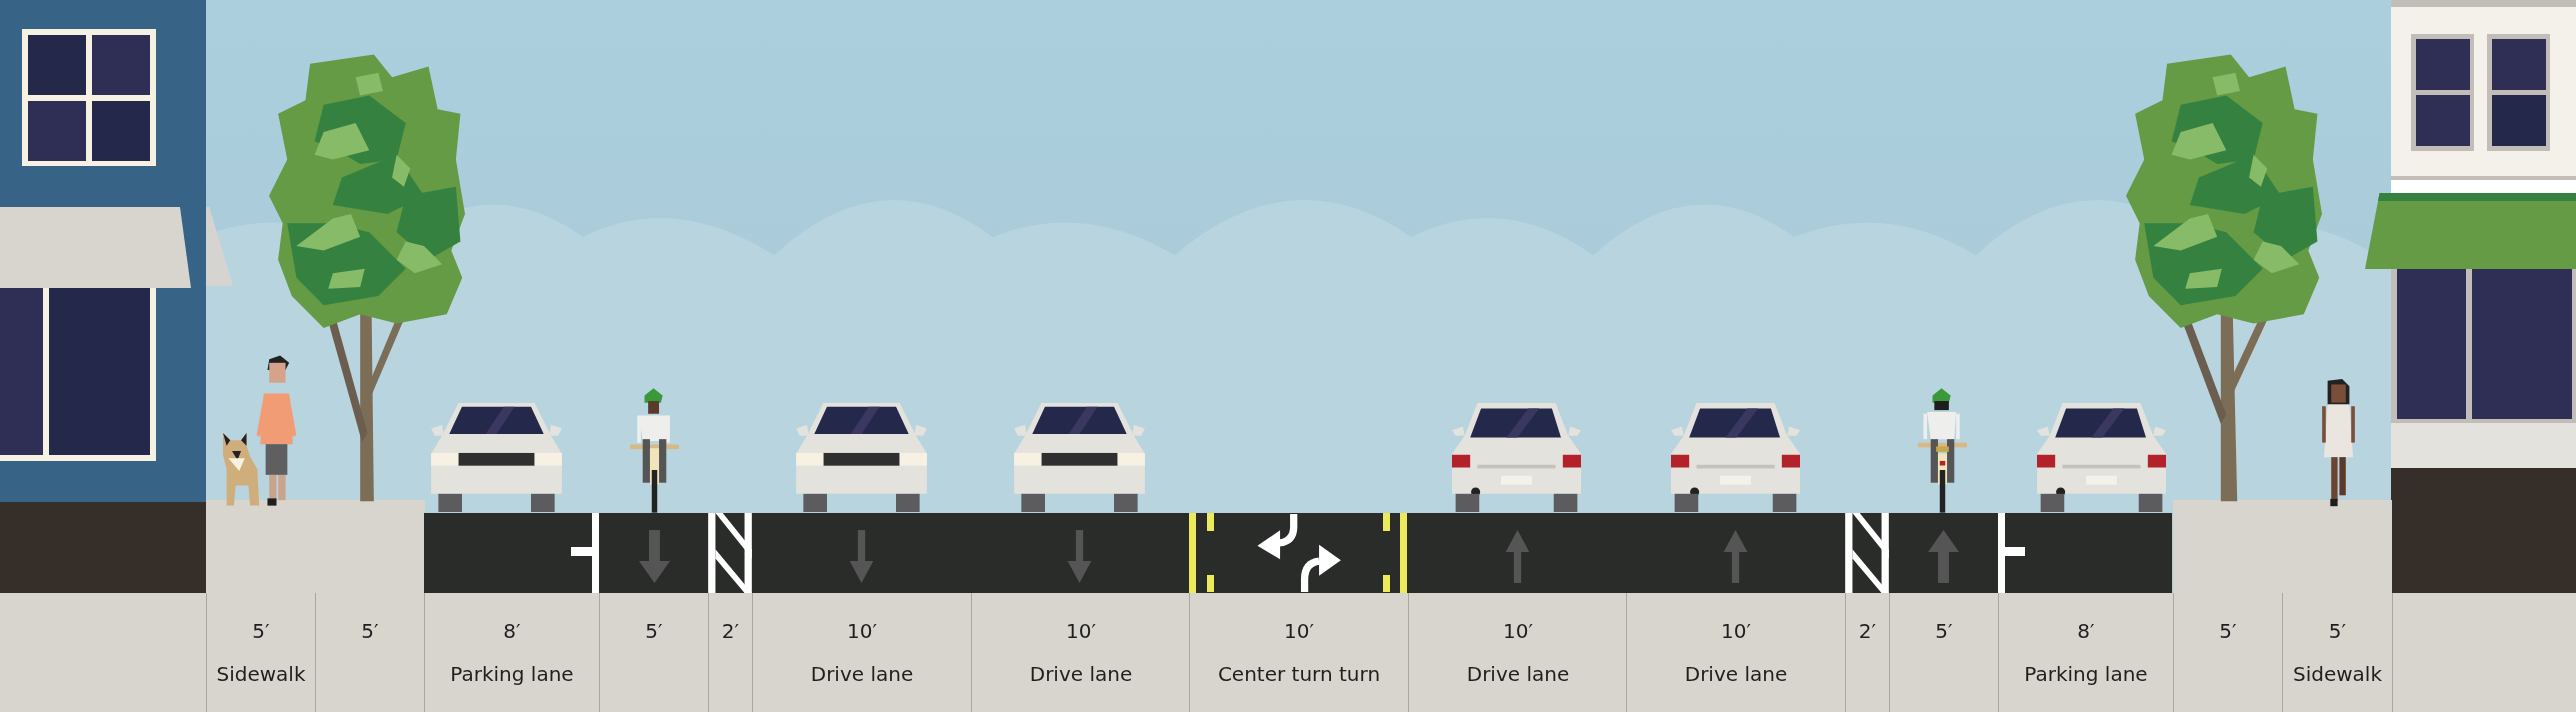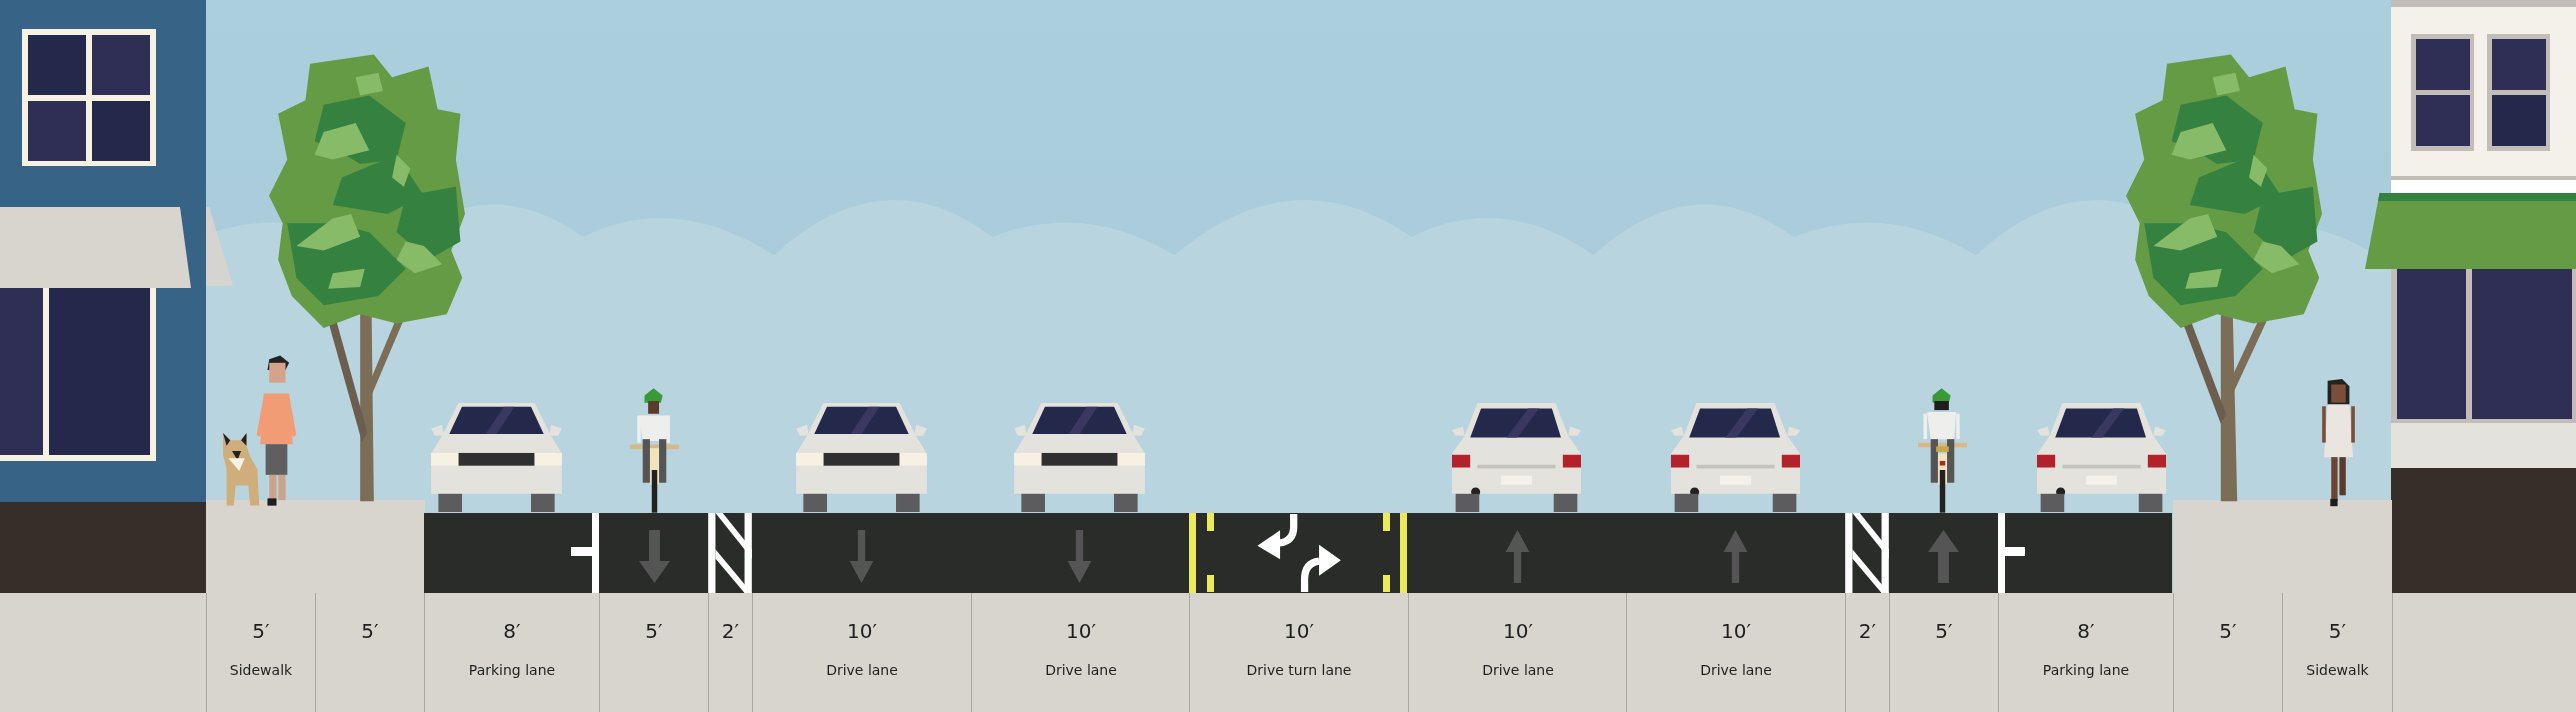--- a/index.html
+++ b/index.html
@@ -12,21 +12,21 @@
   .base-right{left:2391px;top:468px;width:185px;height:125px;background:#352e29;}
   .bldg-right{left:2391px;top:0;width:185px;height:468px;background:#f3f1ea;}
   .win-frame{background:#f6f1e3;}
   .glass{background:#2f2f55;}
   .glass-d{background:#24284a;}
   .sidewalk{background:#d8d4ce;}
   .road{left:424px;top:513px;width:1748px;height:80px;background:#2a2c2a;}
   .labels{left:0;top:593px;width:2576px;height:119px;background:#d8d4ce;}
   .seg{position:absolute;top:593px;height:119px;border-left:1.8px solid #aaa7a1;box-sizing:border-box;text-align:center;color:#1f1f1f;}
   .seg .w{position:absolute;left:0;right:0;top:25.5px;font-size:20px;}
-  .seg .n{position:absolute;left:0;right:0;top:69px;font-size:14px;white-space:nowrap;}
+  .seg .n{position:absolute;left:0;right:0;top:69px;font-size:20px;white-space:nowrap;}
   .wline{position:absolute;background:#fff;}
   .yline{position:absolute;background:#ece95a;}
   .arrow{position:absolute;}
   .car,.bike,.ped,.tree,.dog{position:absolute;}
 </style>
 </head>
 <body>
 
 <div id="sky" class="abs"></div>
 <svg id="clouds" class="abs" viewBox="0 0 2829 383" width="2576" height="349">
@@ -331,21 +331,21 @@
 <div class="seg" style="left:752px;width:219px;">
   <span class="w">10′</span>
   <span class="n">Drive lane</span>
 </div>
 <div class="seg" style="left:971px;width:219px;">
   <span class="w">10′</span>
   <span class="n">Drive lane</span>
 </div>
 <div class="seg" style="left:1189px;width:219px;">
   <span class="w">10′</span>
-  <span class="n">Drive turn lane</span>
+  <span class="n">Center turn turn</span>
 </div>
 <div class="seg" style="left:1408px;width:219px;">
   <span class="w">10′</span>
   <span class="n">Drive lane</span>
 </div>
 <div class="seg" style="left:1626px;width:219px;">
   <span class="w">10′</span>
   <span class="n">Drive lane</span>
 </div>
 <div class="seg" style="left:1845px;width:44px;">

